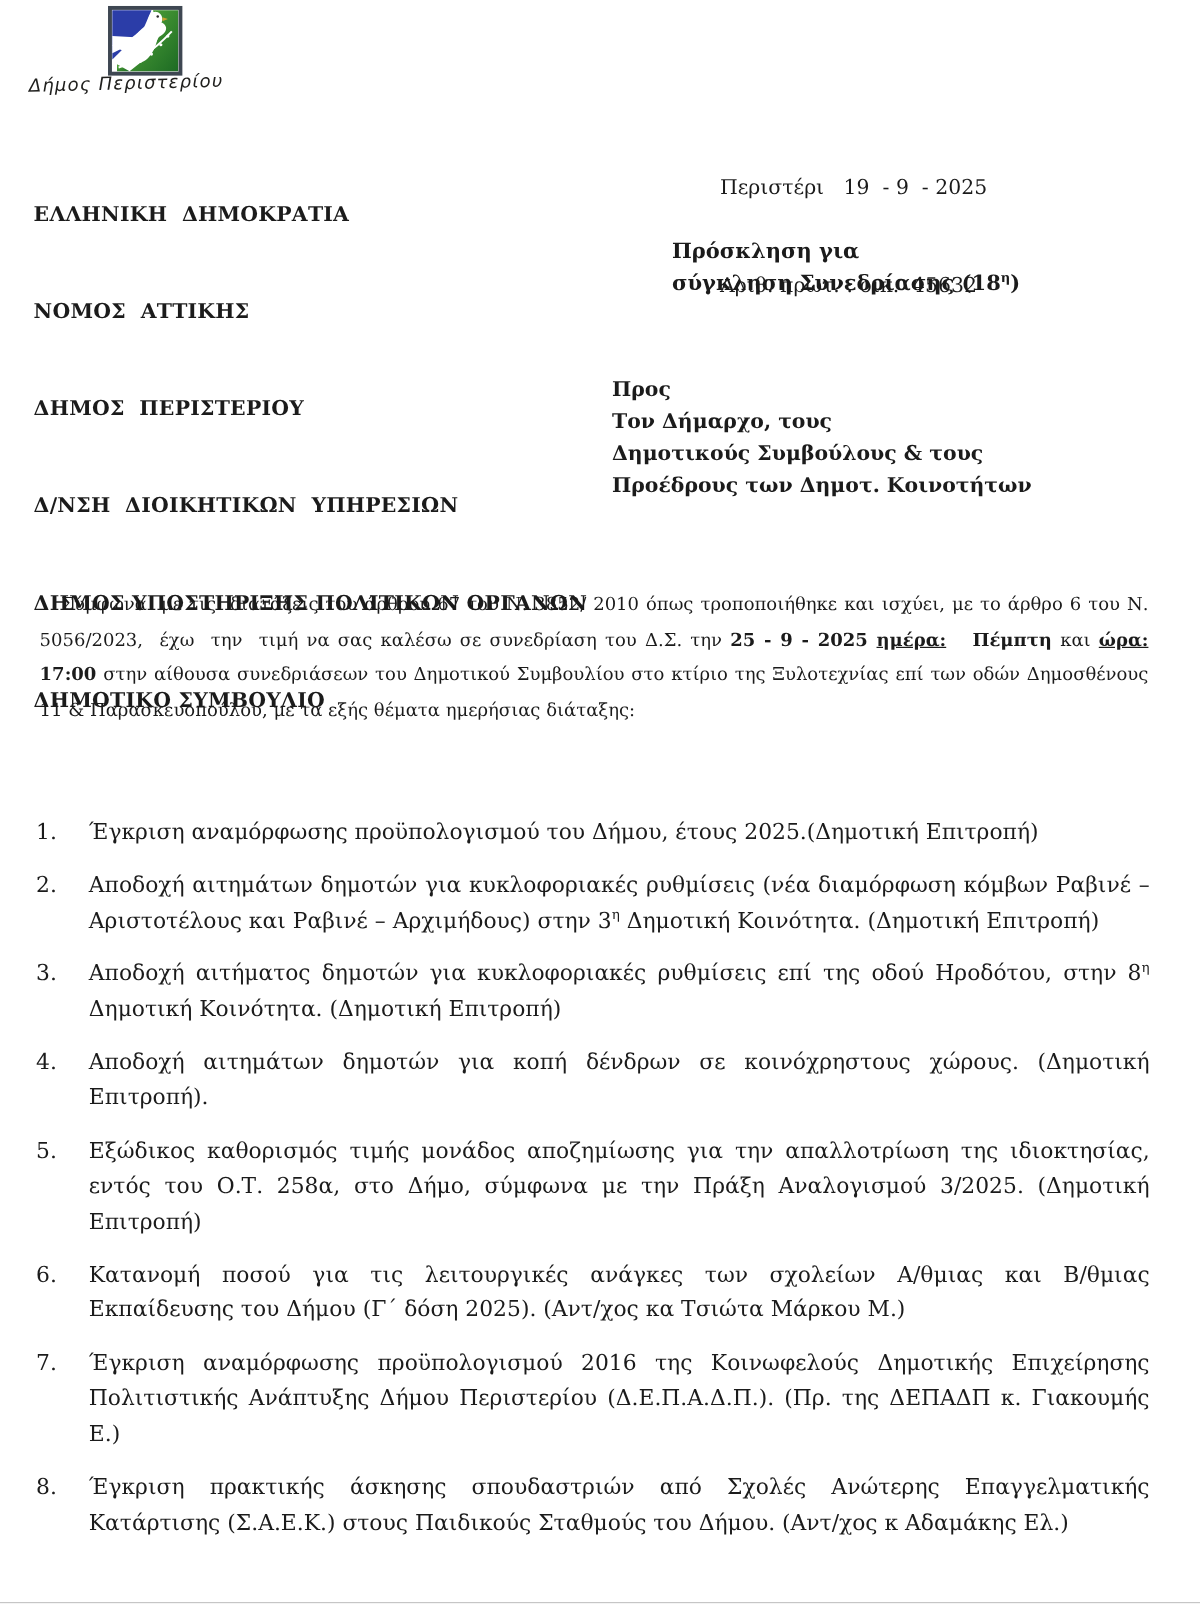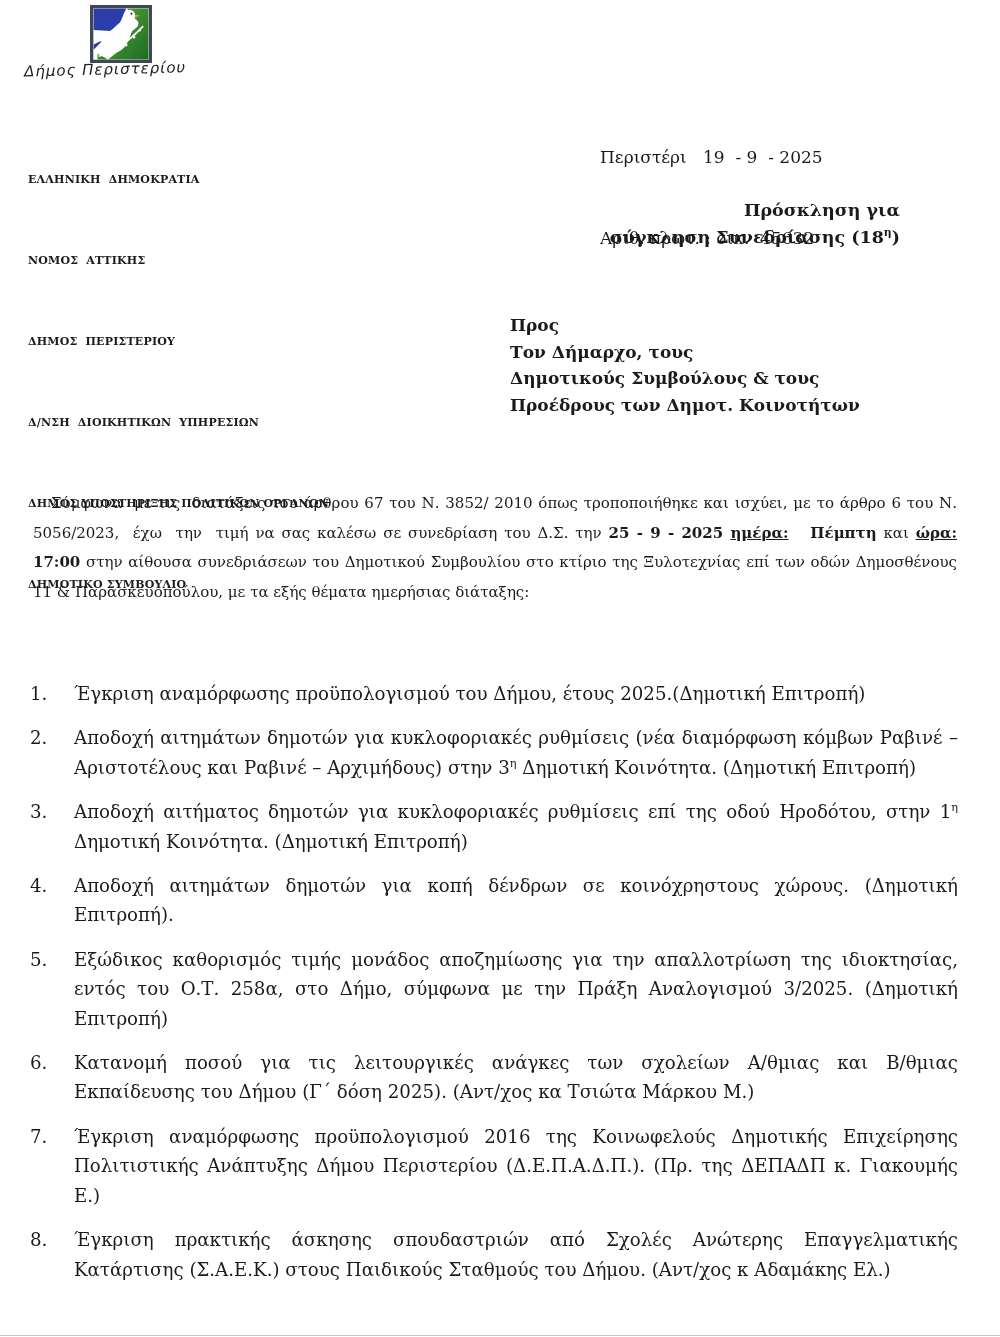--- a/index.html
+++ b/index.html
@@ -25,38 +25,38 @@
     font-family: "DejaVu Sans", sans-serif;
     font-style: italic;
     font-size: 15px; letter-spacing: 1px; color: #20201e;
     transform: rotate(-1.5deg);
     white-space: nowrap;
   }
 
   
   .hdr-left {
     position: absolute; left: 28px; top: 112px;
-    font-weight: bold; font-size: 11px; line-height: 27px;
+    font-weight: bold; font-size: 17px; line-height: 27px;
     letter-spacing: 0.2px; white-space: pre-wrap;
   }
   .contact {
     position: absolute; left: 28px; top: 287px;
     font-weight: bold; font-size: 16.5px; line-height: 27px;
     white-space: pre-wrap;
   }
 
   
   .hdr-right {
     position: absolute; left: 600px; top: 90px; width: 280px;
     font-weight: normal; font-size: 17px; line-height: 27px;
     white-space: pre-wrap;
   }
   .subject {
     position: absolute; left: 560px; top: 197px; width: 340px;
-    text-align: right; font-weight: bold; font-size: 17.5px; line-height: 27px;
+    text-align: left; font-weight: bold; font-size: 17.5px; line-height: 27px;
   }
   .to-block {
     position: absolute; left: 510px; top: 312px; width: 395px;
     font-weight: bold; font-size: 17px; line-height: 26.5px;
   }
 
   
   .body-par {
     position: absolute; left: 33px; top: 489px; width: 924px;
     font-size: 15px; line-height: 29.6px;
@@ -153,21 +153,21 @@
       <div class="agenda-item">
         <span class="num">1.</span>
         <div class="txt"><span>Έγκριση αναμόρφωσης προϋπολογισμού του Δήμου, έτους 2025.(Δημοτική Επιτροπή)</span></div>
       </div>
       <div class="agenda-item">
         <span class="num">2.</span>
         <div class="txt"><span>Αποδοχή αιτημάτων δημοτών για κυκλοφοριακές ρυθμίσεις (νέα διαμόρφωση κόμβων Ραβινέ – Αριστοτέλους και Ραβινέ – Αρχιμήδους) στην 3</span><sup>η</sup><span> Δημοτική Κοινότητα. (Δημοτική Επιτροπή)</span></div>
       </div>
       <div class="agenda-item">
         <span class="num">3.</span>
-        <div class="txt"><span>Αποδοχή αιτήματος δημοτών για κυκλοφοριακές ρυθμίσεις επί της οδού Ηροδότου, στην 1</span><sup>η</sup><span> Δημοτική Κοινότητα. (Δημοτική Επιτροπή)</span></div>
+        <div class="txt"><span>Αποδοχή αιτήματος δημοτών για κυκλοφοριακές ρυθμίσεις επί της οδού Ηροδότου, στην 8</span><sup>η</sup><span> Δημοτική Κοινότητα. (Δημοτική Επιτροπή)</span></div>
       </div>
       <div class="agenda-item">
         <span class="num">4.</span>
         <div class="txt"><span>Αποδοχή αιτημάτων δημοτών για κοπή δένδρων σε κοινόχρηστους χώρους. (Δημοτική Επιτροπή).</span></div>
       </div>
       <div class="agenda-item">
         <span class="num">5.</span>
         <div class="txt"><span>Εξώδικος καθορισμός τιμής μονάδος αποζημίωσης για την απαλλοτρίωση της ιδιοκτησίας, εντός του Ο.Τ. 258α, στο Δήμο, σύμφωνα με την Πράξη Αναλογισμού 3/2025. (Δημοτική Επιτροπή)</span></div>
       </div>
       <div class="agenda-item">

